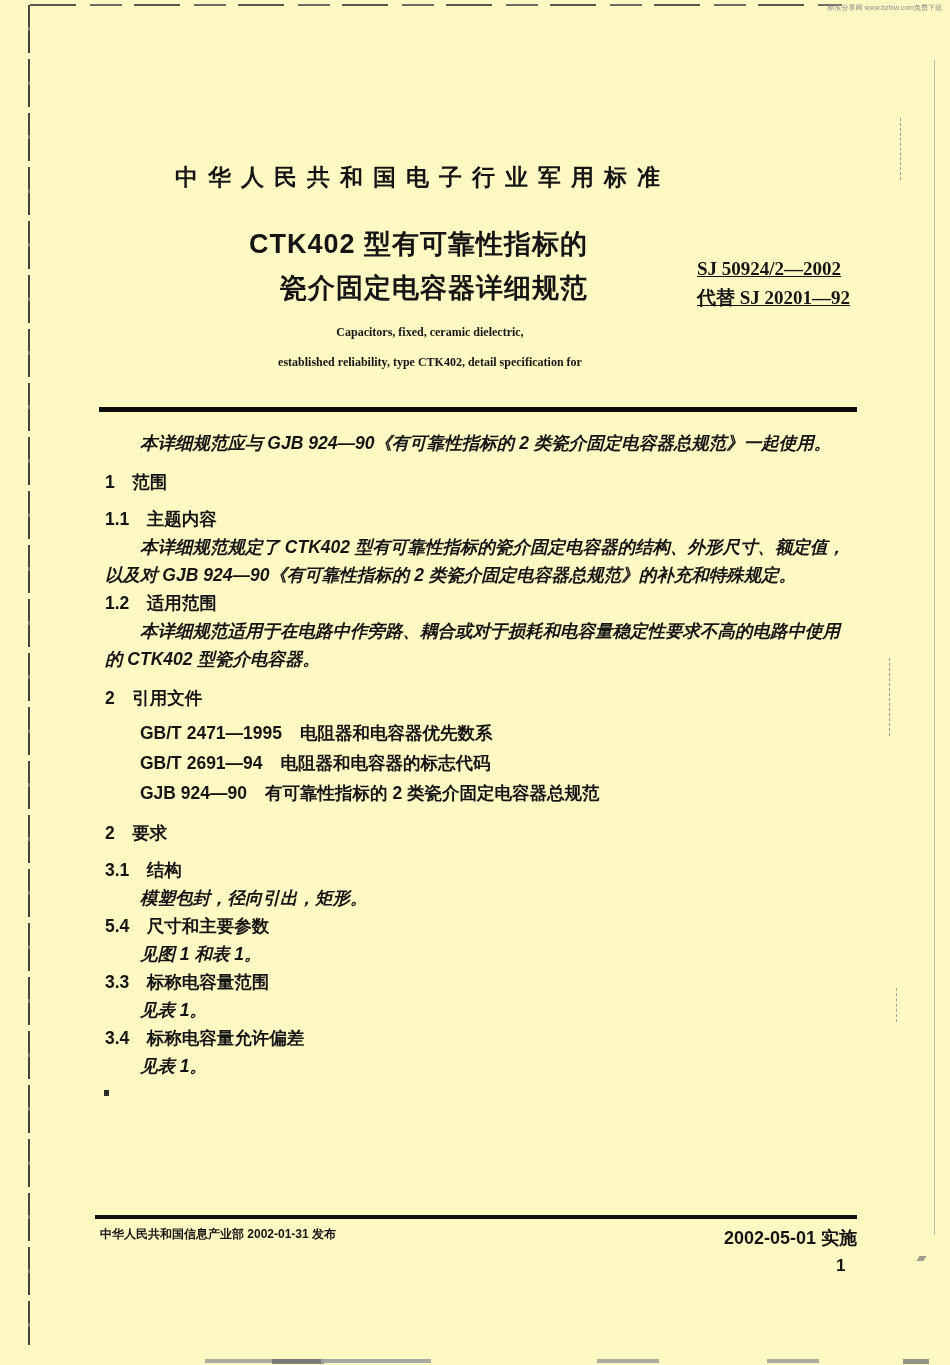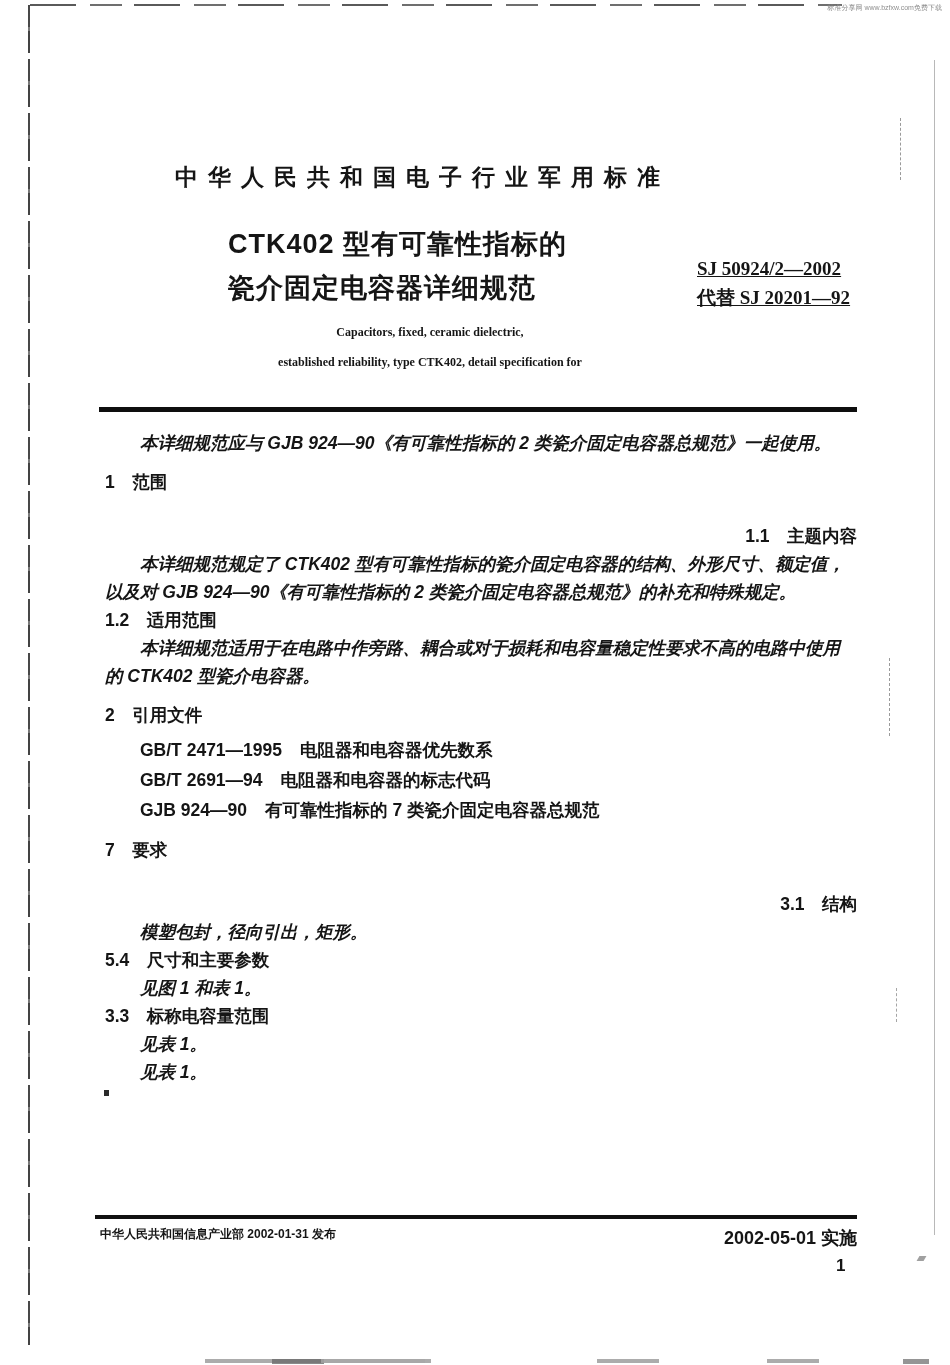--- a/index.html
+++ b/index.html
@@ -1,19 +1,19 @@
 <!DOCTYPE html>
 <html><head>
 <meta charset="utf-8">
 <style>
   html,body{margin:0;padding:0;background:#e8e8e8;}
   .page{
     position:relative;
     width:950px;height:1365px;
-    background:#ffffff;
+    background:#fef9c3;
     overflow:hidden;
     color:#151515;
     font-family:"Liberation Sans", sans-serif;
   }
   
   .top-edge-line{
     position:absolute;left:30px;top:4px;width:812px;height:2px;
     background:repeating-linear-gradient(to right,#3d3d3d 0 46px,transparent 46px 60px,#555 60px 92px,transparent 92px 104px);
     opacity:.85;
   }
@@ -43,21 +43,21 @@
     font-size:9px;color:#8e8e8e;white-space:nowrap;
     transform:scale(.78);transform-origin:top right;
   }
   
   .standard-type{
     position:absolute;left:175px;top:162px;
     font-size:23px;font-weight:700;letter-spacing:10px;white-space:nowrap;
   }
   .title-zh{
     position:absolute;left:228px;top:222px;width:360px;
-    text-align:left;font-size:27px;font-weight:700;line-height:44px;
+    text-align:right;font-size:27px;font-weight:700;line-height:44px;
     letter-spacing:1px;
   }
   .std-no-block{
     position:absolute;left:697px;top:254px;
     font-family:"Liberation Serif", serif;
     font-size:19px;font-weight:700;line-height:29px;white-space:nowrap;text-decoration:underline;
   }
   .title-en{
     position:absolute;left:100px;top:317px;width:660px;
     text-align:center;font-family:"Liberation Serif", serif;
@@ -66,21 +66,21 @@
   .rule-top{position:absolute;left:99px;top:407px;width:758px;height:5px;background:#0e0e0e;}
   
   .body-flow{
     position:absolute;left:105px;top:429px;width:752px;
     font-size:17.5px;line-height:28px;font-weight:600;
     display:flow-root;
   }
   .body-flow p{margin:0;text-indent:2em;font-style:italic;}
   .h1{font-size:17.5px;font-weight:700;margin:11px 0 0 0;line-height:28px;}
   .h2{font-size:17.5px;font-weight:700;margin:0;line-height:28px;}
-  .h2.spaced{margin-top:26px;text-align:right;}
+  .h2.spaced{margin-top:9px;}
   .p-spaced{margin-top:10px;}
   .refs{list-style:none;margin:6px 0 0 0;padding:0 0 0 35px;line-height:30px;}
   .refs .code{display:inline-block;margin-right:18px;}
   
   .rule-bottom{position:absolute;left:95px;top:1215px;width:762px;height:4px;background:#111;}
   .footer-issued{position:absolute;left:100px;top:1226px;font-size:12px;font-weight:700;white-space:nowrap;}
   .footer-impl{position:absolute;right:93px;top:1226px;font-size:18px;font-weight:700;white-space:nowrap;}
   .page-num{position:absolute;left:836px;top:1256px;font-size:17px;font-weight:700;}
 </style>
 </head>
@@ -135,31 +135,32 @@
 
     <div class="h1">2　引用文件</div>
     <ul class="refs">
       <li>
         <span class="code">GB/T 2471—1995</span><span>电阻器和电容器优先数系</span>
       </li>
       <li>
         <span class="code">GB/T 2691—94</span><span>电阻器和电容器的标志代码</span>
       </li>
       <li>
-        <span class="code">GJB 924—90</span><span>有可靠性指标的 7 类瓷介固定电容器总规范</span>
+        <span class="code">GJB 924—90</span><span>有可靠性指标的 2 类瓷介固定电容器总规范</span>
       </li>
     </ul>
 
-    <div class="h1">7　要求</div>
+    <div class="h1">2　要求</div>
     <div class="h2 spaced">3.1　结构</div>
     <p>模塑包封，径向引出，矩形。</p>
     <div class="h2">5.4　尺寸和主要参数</div>
     <p>见图 1 和表 1。</p>
     <div class="h2">3.3　标称电容量范围</div>
     <p>见表 1。</p>
+    <div class="h2">3.4　标称电容量允许偏差</div>
     <p>见表 1。</p>
   </div>
 
   <div class="rule-bottom"></div>
   <div class="footer-issued">中华人民共和国信息产业部 2002-01-31 发布</div>
   <div class="footer-impl">2002-05-01 实施</div>
   <div class="page-num">1</div>
 
 </div>
 

